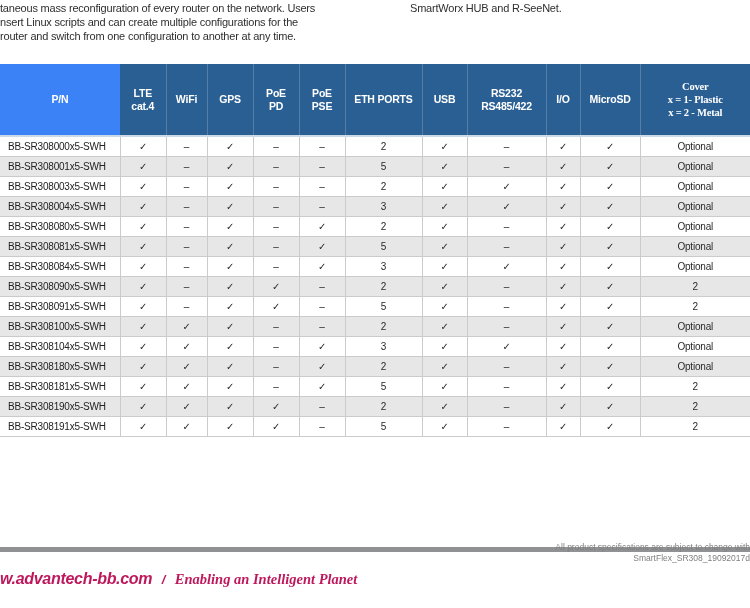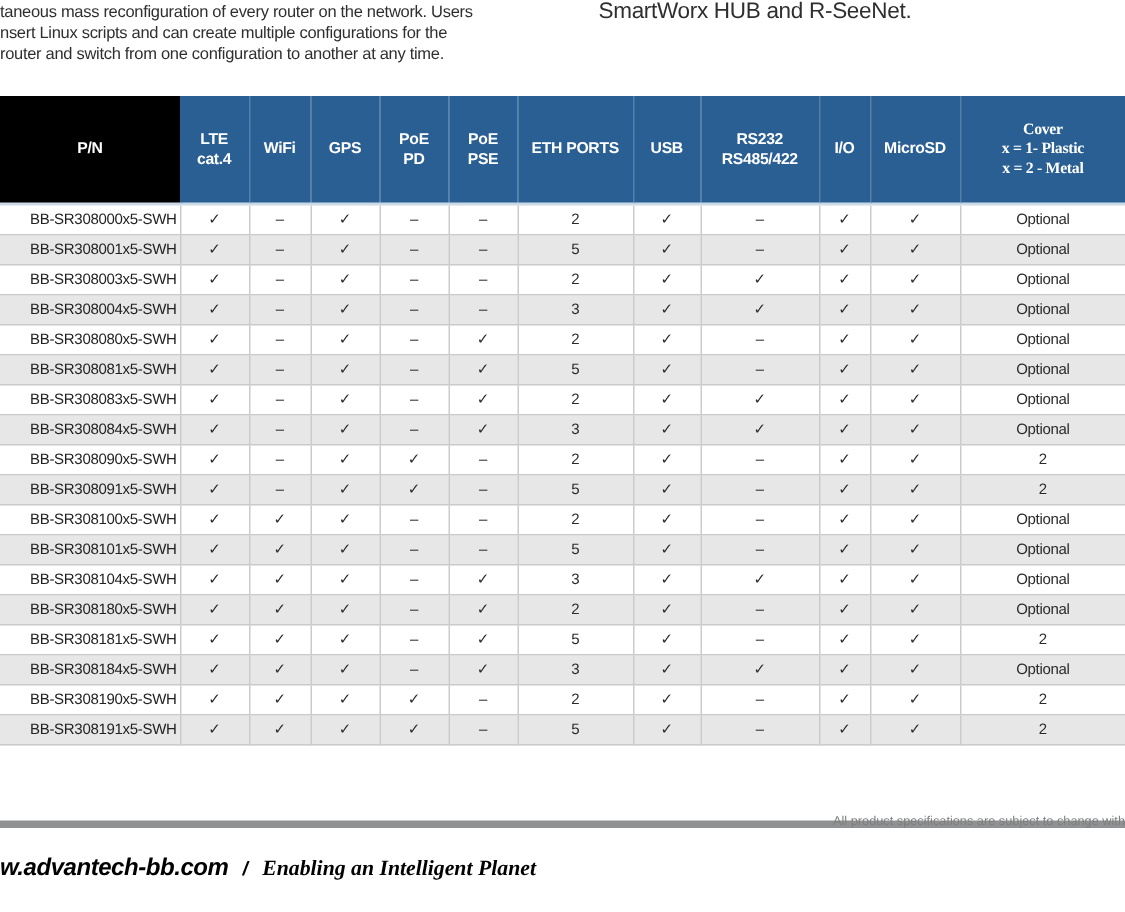--- a/index.html
+++ b/index.html
@@ -9,63 +9,63 @@
     font-family:"Liberation Sans","DejaVu Sans",sans-serif;
     -webkit-font-smoothing:antialiased;
   }
   
   .intro-left{
     position:absolute;left:0;top:1px;
     font-size:11px;line-height:14px;color:#2f2f2f;
     white-space:pre;letter-spacing:-0.2px;
   }
   .intro-right{
-    position:absolute;left:399px;top:1px;
-    font-size:15px;line-height:14px;color:#2f2f2f;
+    position:absolute;left:410px;top:1px;
+    font-size:11px;line-height:14px;color:#2f2f2f;
     white-space:pre;letter-spacing:-0.2px;
   }
   
   table.spec{
     position:absolute;left:0;top:64px;width:750px;
     border-collapse:collapse;table-layout:fixed;
   }
   table.spec th{
     background:#2a5f94;color:#ffffff;
     font-size:10.5px;font-weight:bold;line-height:13px;
     text-align:center;vertical-align:middle;
     white-space:pre-line;
     height:71px;padding:0 2px;
     border-right:1px solid #547fa9;
     border-bottom:2px solid #ccd9e6;
     letter-spacing:-0.2px;
   }
   table.spec th.pn-head{
-    background:#000000;border-right:none;
+    background:#3b82f6;border-right:none;
   }
   table.spec th:last-child{border-right:none;font-family:Liberation Serif, serif;}
   table.spec td{
     height:19px;padding:0;
     font-size:10px;color:#2a2a2a;text-align:center;vertical-align:middle;
     border-right:1px solid #cbcbcb;border-bottom:1px solid #cbcbcb;
     letter-spacing:-0.2px;
     background:#ffffff;
   }
   table.spec td:last-child{border-right:none;}
   table.spec td.pn{
-    text-align:left;padding-left:20px;font-size:10px;color:#222222;
+    text-align:left;padding-left:8px;font-size:10px;color:#222222;
   }
   table.spec tbody tr:nth-child(even) td{background:#e7e7e7;}
   
   .rule{
     position:absolute;left:0;top:547px;width:750px;height:5px;
     background:#8f9193;
   }
   .footer-left{
     position:absolute;left:0;top:570px;white-space:nowrap;
-    color:#000000;
+    color:#be185d;
     text-align:right;
   }
   .footer-left .url{
     font-size:16px;font-weight:bold;font-style:italic;
     font-family:"Liberation Sans",sans-serif;letter-spacing:-0.3px;
   }
   .footer-left .sep{
     font-size:13px;font-weight:bold;font-style:italic;margin:0 5px;
   }
   .footer-left .tagline{
@@ -201,34 +201,20 @@
         <td>–</td>
         <td>✓</td>
         <td>5</td>
         <td>✓</td>
         <td>–</td>
         <td>✓</td>
         <td>✓</td>
         <td>Optional</td>
       </tr>
       <tr>
-        <td class="pn">BB-SR308083x5-SWH</td>
-        <td>✓</td>
-        <td>–</td>
-        <td>✓</td>
-        <td>–</td>
-        <td>✓</td>
-        <td>2</td>
-        <td>✓</td>
-        <td>✓</td>
-        <td>✓</td>
-        <td>✓</td>
-        <td>Optional</td>
-      </tr>
-      <tr>
         <td class="pn">BB-SR308084x5-SWH</td>
         <td>✓</td>
         <td>–</td>
         <td>✓</td>
         <td>–</td>
         <td>✓</td>
         <td>3</td>
         <td>✓</td>
         <td>✓</td>
         <td>✓</td>
@@ -271,34 +257,20 @@
         <td>–</td>
         <td>–</td>
         <td>2</td>
         <td>✓</td>
         <td>–</td>
         <td>✓</td>
         <td>✓</td>
         <td>Optional</td>
       </tr>
       <tr>
-        <td class="pn">BB-SR308101x5-SWH</td>
-        <td>✓</td>
-        <td>✓</td>
-        <td>✓</td>
-        <td>–</td>
-        <td>–</td>
-        <td>5</td>
-        <td>✓</td>
-        <td>–</td>
-        <td>✓</td>
-        <td>✓</td>
-        <td>Optional</td>
-      </tr>
-      <tr>
         <td class="pn">BB-SR308104x5-SWH</td>
         <td>✓</td>
         <td>✓</td>
         <td>✓</td>
         <td>–</td>
         <td>✓</td>
         <td>3</td>
         <td>✓</td>
         <td>✓</td>
         <td>✓</td>
@@ -325,34 +297,20 @@
         <td>✓</td>
         <td>✓</td>
         <td>–</td>
         <td>✓</td>
         <td>5</td>
         <td>✓</td>
         <td>–</td>
         <td>✓</td>
         <td>✓</td>
         <td>2</td>
-      </tr>
-      <tr>
-        <td class="pn">BB-SR308184x5-SWH</td>
-        <td>✓</td>
-        <td>✓</td>
-        <td>✓</td>
-        <td>–</td>
-        <td>✓</td>
-        <td>3</td>
-        <td>✓</td>
-        <td>✓</td>
-        <td>✓</td>
-        <td>✓</td>
-        <td>Optional</td>
       </tr>
       <tr>
         <td class="pn">BB-SR308190x5-SWH</td>
         <td>✓</td>
         <td>✓</td>
         <td>✓</td>
         <td>✓</td>
         <td>–</td>
         <td>2</td>
         <td>✓</td>
@@ -380,13 +338,14 @@
 
 <div class="rule"></div>
 
 <div class="footer-left">
   <span class="url">w.advantech-bb.com</span>
   <span class="sep">/</span>
   <span class="tagline">Enabling an Intelligent Planet</span>
 </div>
 <div class="footer-right">
   <div>All product specifications are subject to change with</div>
+  <div>SmartFlex_SR308_19092017d</div>
 </div>
 
 </body></html>

